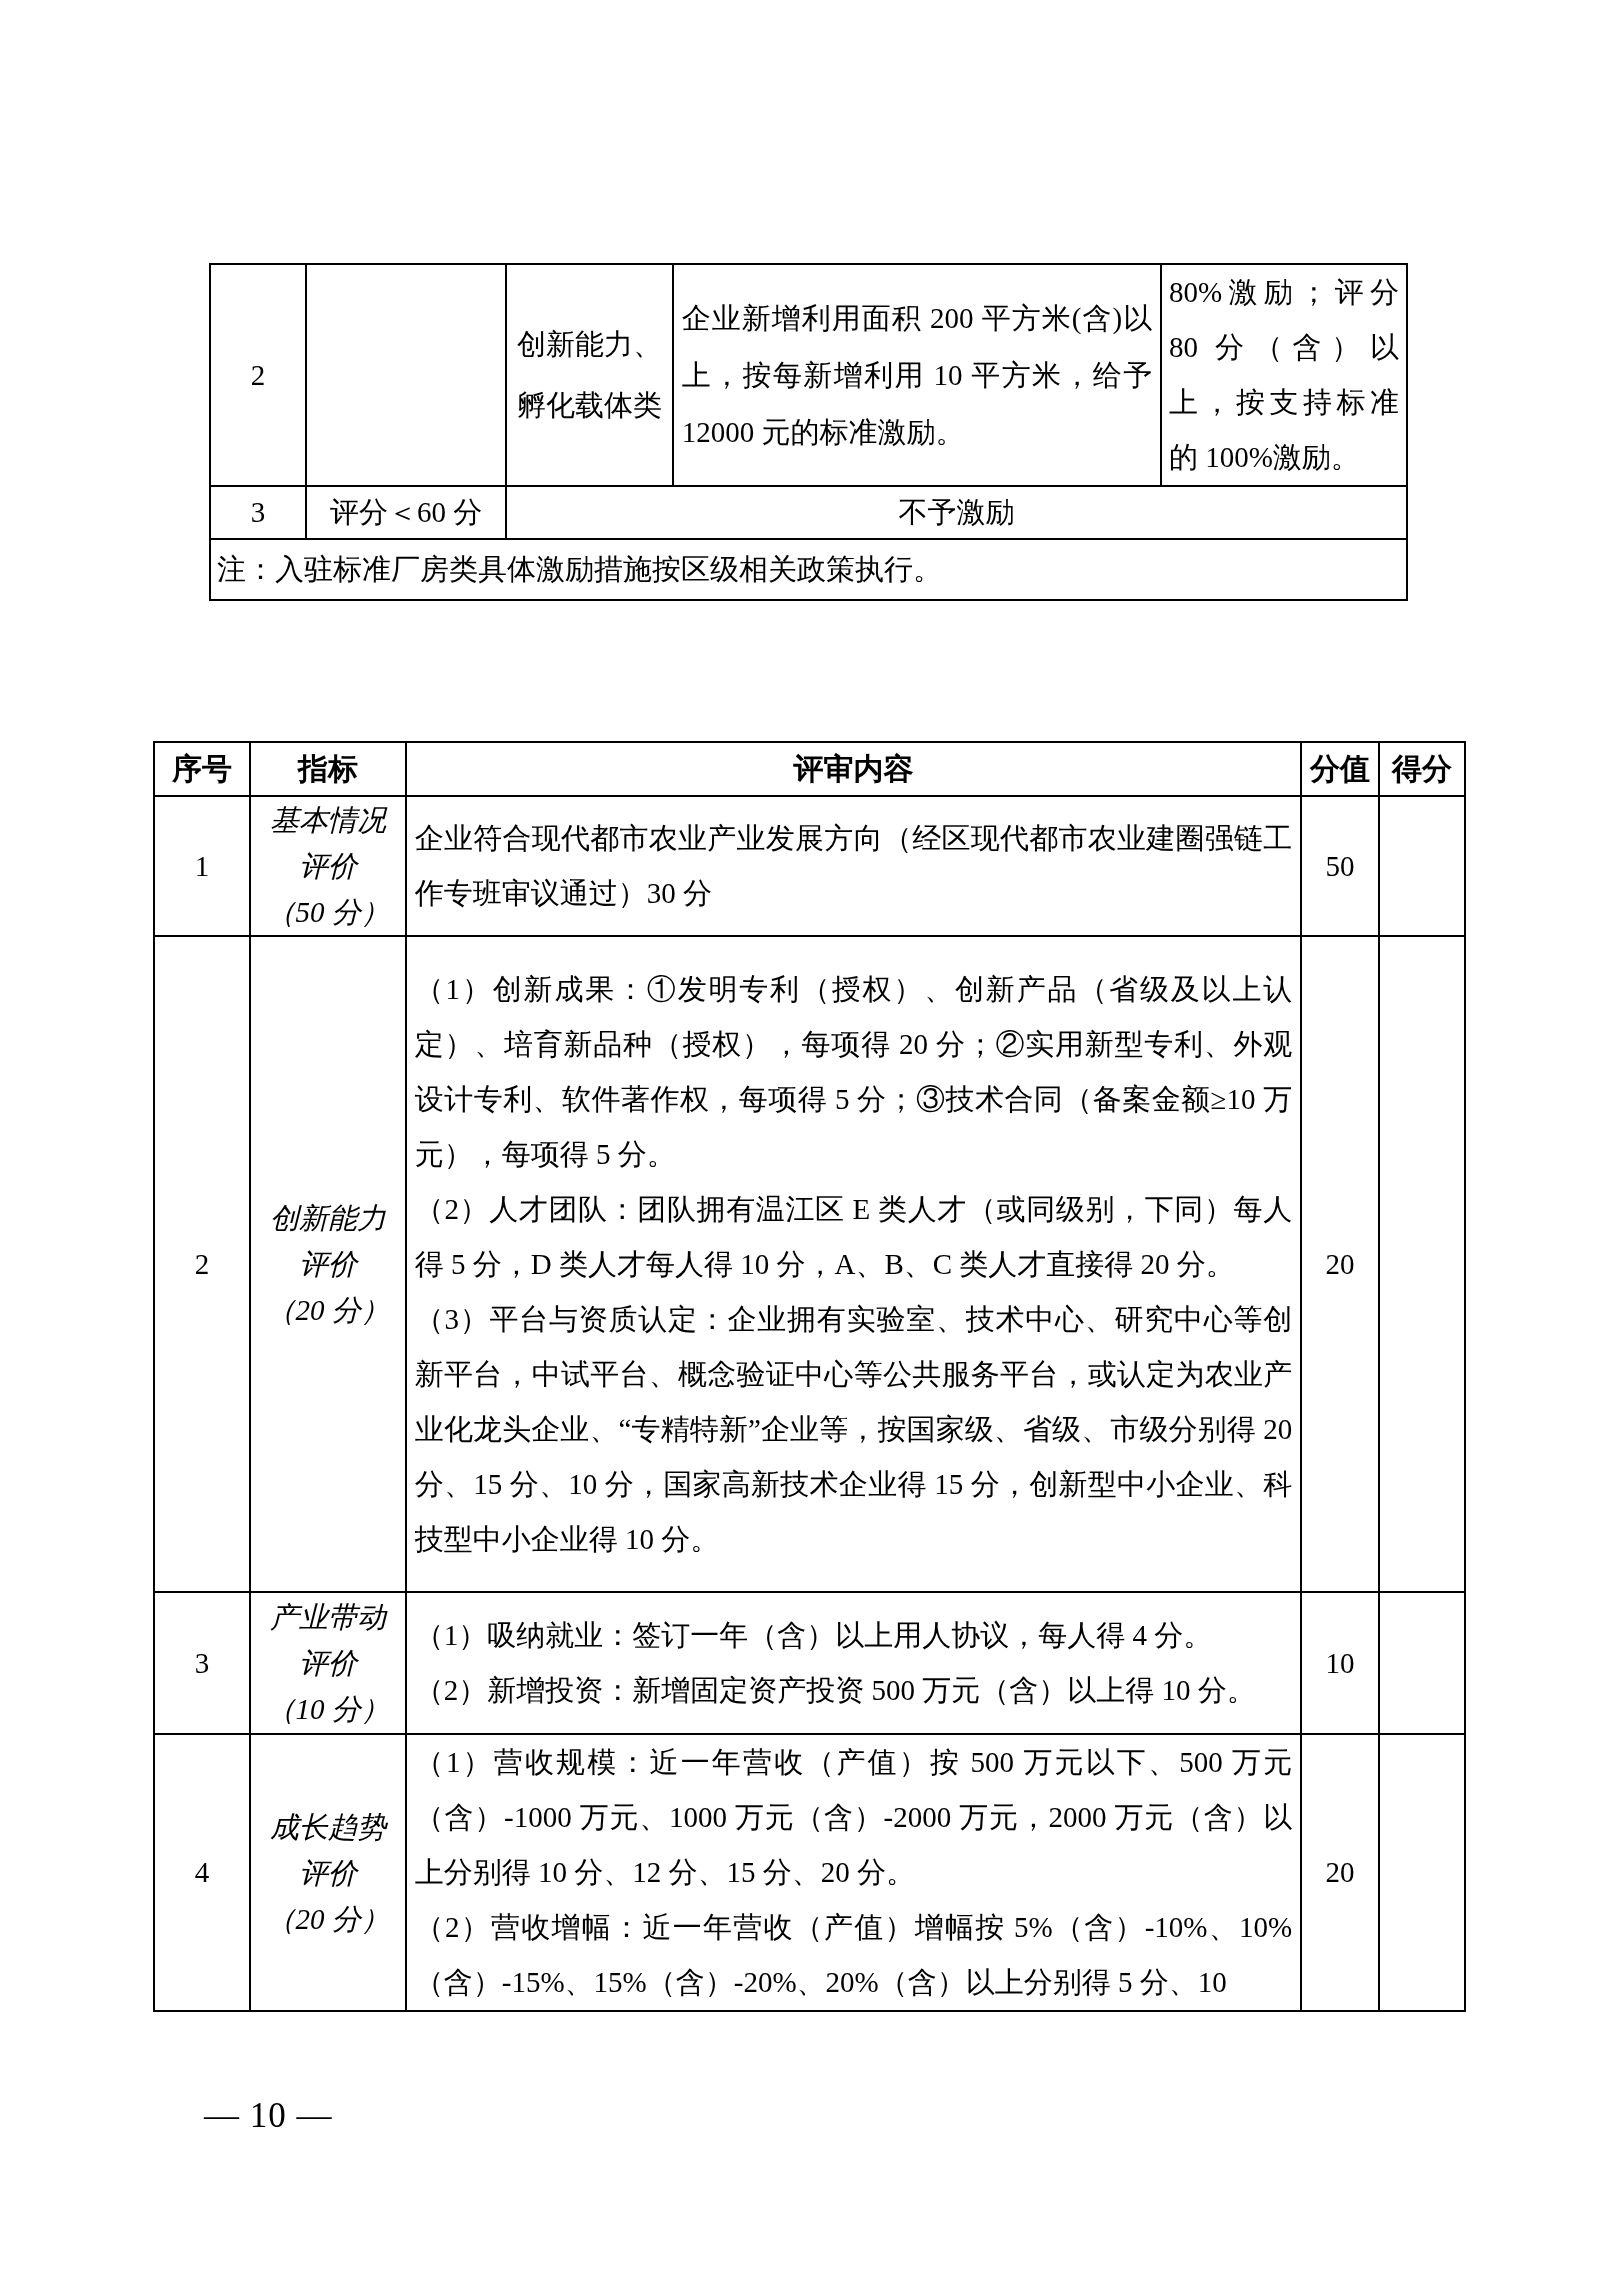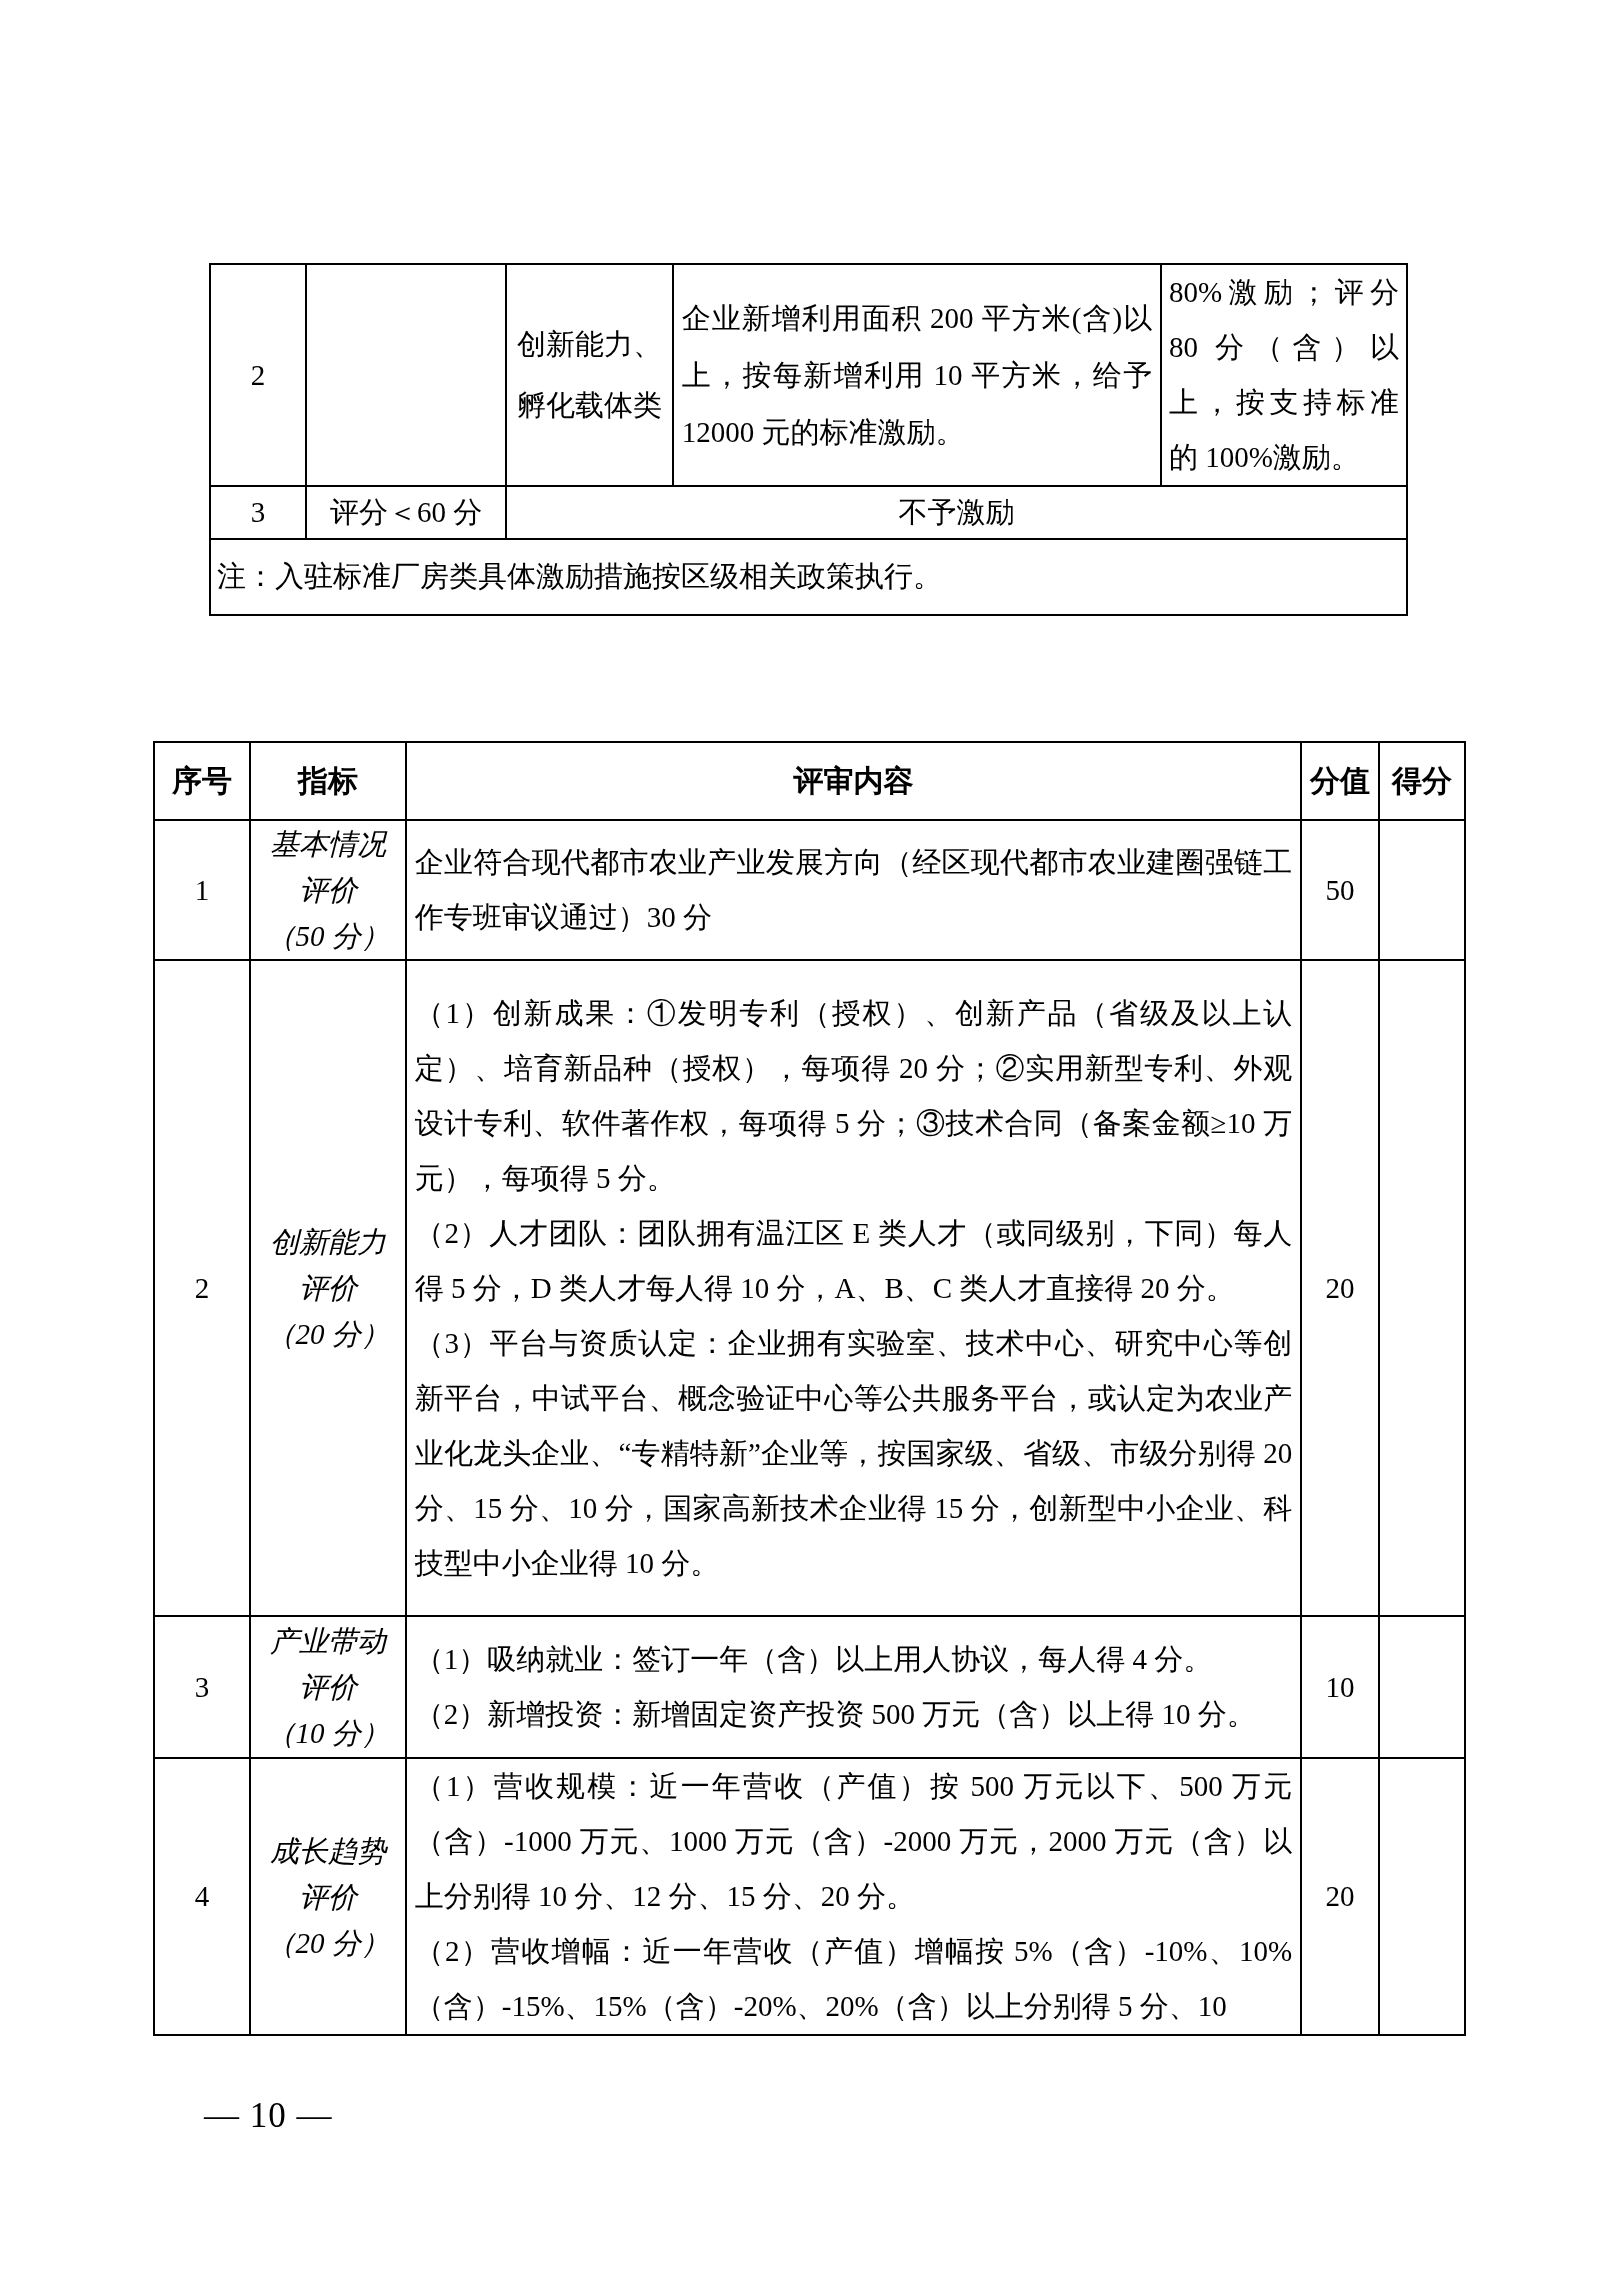--- a/index.html
+++ b/index.html
@@ -81,38 +81,38 @@
         </td>
         <td class="standard-cell">
           <div class="para">80%激励；评分 80 分（含）以上，按支持标准的 100%激励。</div>
         </td>
       </tr>
       <tr style="height:53px">
         <td class="center">3</td>
         <td class="center">评分＜60 分</td>
         <td class="center" colspan="3">不予激励</td>
       </tr>
-      <tr style="height:76px">
+      <tr style="height:61px">
         <td class="note-cell" colspan="5">注：入驻标准厂房类具体激励措施按区级相关政策执行。</td>
       </tr>
     </tbody>
   </table>
 
 
 
   <table class="t2">
     <colgroup>
       <col style="width:96px">
         <col style="width:156px">
         <col style="width:895px">
       <col style="width:78px">
         <col style="width:86px">
     </colgroup>
     <thead>
-      <tr style="height:78px">
+      <tr style="height:54px">
         <td>序号</td>
         <td>指标</td>
         <td>评审内容</td>
         <td>分值</td>
         <td>得分</td>
       </tr>
     </thead>
     <tbody>
       <tr style="height:129px">
         <td class="center">1</td>

